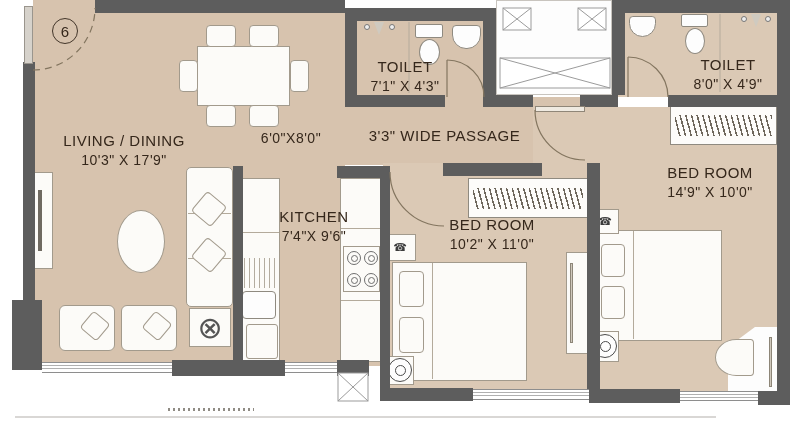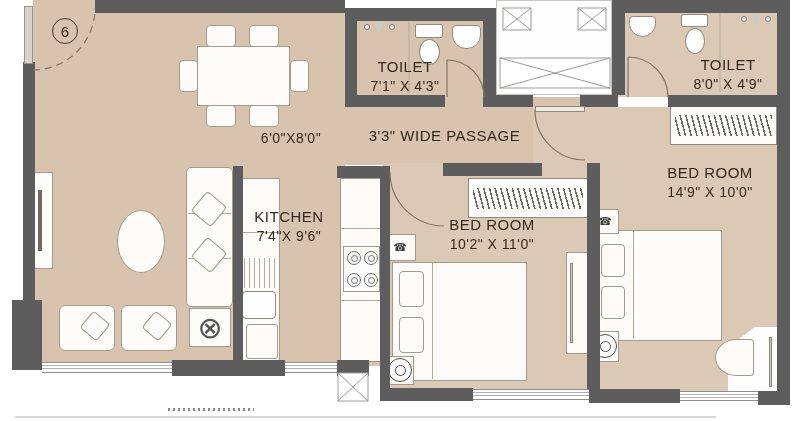--- a/index.html
+++ b/index.html
@@ -215,40 +215,44 @@
 
     <line x1="15" y1="417" x2="716" y2="417" stroke="#b3b0ab" stroke-width="1.2"></line>
   </svg>
 
   <div class="abs dots z4" style="left:168px;top:408px;width:86px;height:3px"></div>
 
   <div class="abs badge z7" style="left:52px;top:18px;width:26px;height:26px">
     <span>6</span>
   </div>
 
+  <div class="abs label z7" style="left:40px;top:131px;width:168px">
+    <div class="l1">LIVING / DINING</div>
+    <div class="l2">10'3" X 17'9"</div>
+  </div>
 
   <div class="abs label z7" style="left:246px;top:129px;width:90px">
     <div class="l2">6'0"X8'0"</div>
   </div>
 
   <div class="abs label z7" style="left:350px;top:57px;width:110px">
     <div class="l1">TOILET</div>
     <div class="l2">7'1" X 4'3"</div>
   </div>
 
   <div class="abs label z7" style="left:352px;top:126px;width:185px">
     <div class="l1">3'3"  WIDE PASSAGE</div>
   </div>
 
   <div class="abs label z7" style="left:665px;top:55px;width:126px">
     <div class="l1">TOILET</div>
     <div class="l2">8'0" X 4'9"</div>
   </div>
 
-  <div class="abs label z7" style="left:234px;top:207px;width:110px">
+  <div class="abs label z7" style="left:259px;top:207px;width:110px">
     <div class="l1">KITCHEN</div>
     <div class="l2">7'4"X 9'6"</div>
   </div>
 
   <div class="abs label z7" style="left:403px;top:215px;width:178px">
     <div class="l1">BED ROOM</div>
     <div class="l2">10'2" X 11'0"</div>
   </div>
 
   <div class="abs label z7" style="left:630px;top:163px;width:160px">

